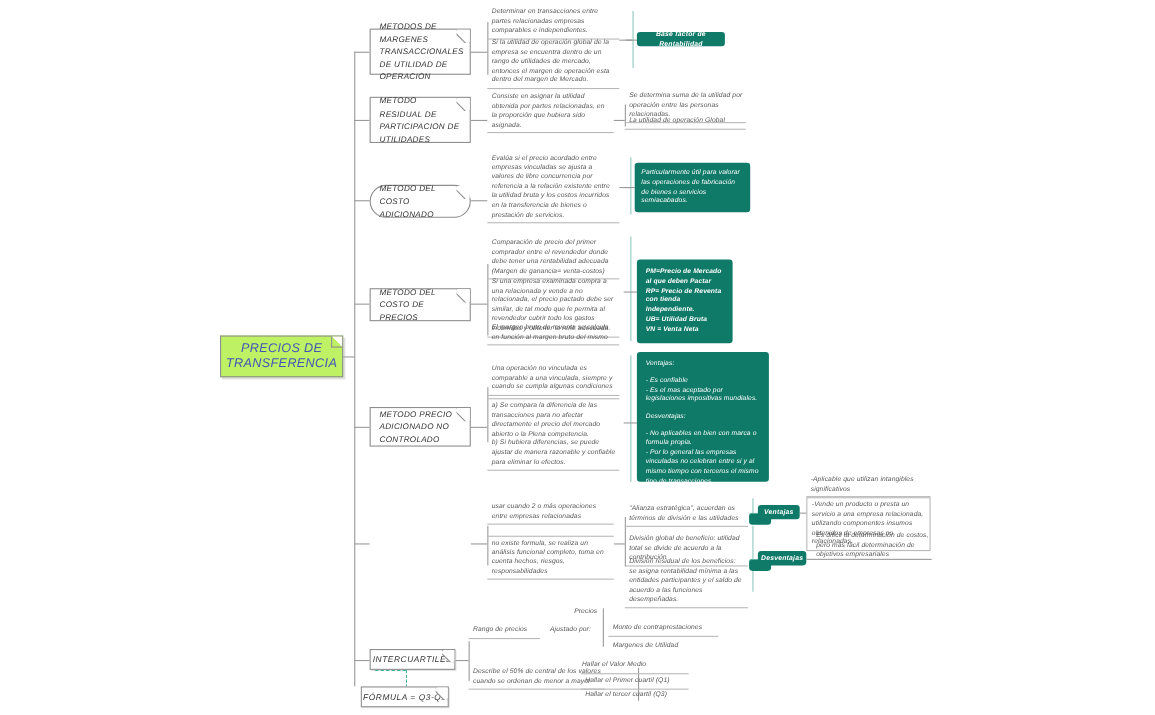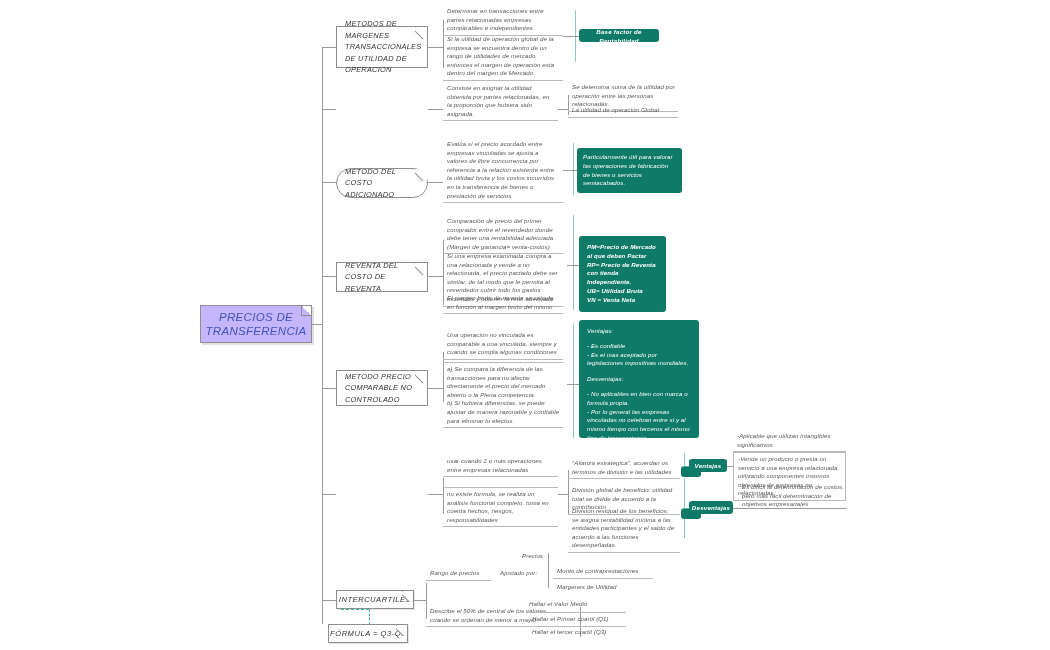--- a/index.html
+++ b/index.html
@@ -16,21 +16,21 @@
   
   .hline{position:absolute;height:0;border-top:1px solid #9a9a9a;}
   .vline{position:absolute;width:0;border-left:1px solid #9a9a9a;}
   .hline.teal{border-top:1px solid #5bb3a4;}
   .vline.brk{border-left:1px solid #8fc9bf;}
   .dash{position:absolute;border-left:1px dashed #3fb3a0;width:0;}
   .dashh{position:absolute;border-top:1px dashed #3fb3a0;height:0;}
 
   
   .root{
-    border:1px solid #8e8e8e;background:#c4b5fd;
+    border:1px solid #8e8e8e;background:#bef264;
     color:#4356b8;text-align:center;
     font-size:11.5px;line-height:14px;letter-spacing:.3px;
     display:flex;align-items:center;justify-content:center;
     box-shadow:2px 2px 0 0 rgba(0,0,0,.12);
   }
   .root .fold{position:absolute;top:0;right:0;width:9px;height:9px;
     background:linear-gradient(225deg,#ffffff 50%, transparent 50%);
     border-left:1px solid #8e8e8e;border-bottom:1px solid #8e8e8e;}
 
   
@@ -101,20 +101,24 @@
   <div class="abs txt ul" style="left:443px;top:33px;width:120px;">Si la utilidad de operación global de la empresa se encuentra dentro de un rango de utilidades de mercado, entonces el margen de operación esta dentro del margen de Mercado.</div>
 
   <div class="hline" style="left:563px;top:36px;width:12px;"></div>
   <div class="vline brk" style="left:575px;top:10px;height:52px;"></div>
   <div class="hline" style="left:569px;top:36px;width:10px;"></div>
   <div class="abs badge" style="left:579px;top:29px;width:80px;height:13px;">
     <span>Base factor de Rentabilidad</span>
   </div>
 
   <div class="hline" style="left:322px;top:109px;width:14px;"></div>
+  <div class="abs method" style="left:336px;top:88px;width:92px;height:42px;">
+    <span class="foldwrap"></span>
+    <span>METODO RESIDUAL DE PARTICIPACION DE UTILIDADES</span>
+  </div>
   <div class="hline" style="left:428px;top:109px;width:15px;"></div>
   <div class="abs txt ul" style="left:443px;top:82px;width:115px;">Consiste en asignar la utilidad obtenida por partes relacionadas, en la proporción que hubiera sido asignada.</div>
   <div class="hline" style="left:558px;top:109px;width:10px;"></div>
   <div class="vline" style="left:568px;top:95px;height:20px;"></div>
   <div class="abs txt ul" style="left:568px;top:81px;width:110px;">Se determina suma de la utilidad por operación entre las personas relacionadas.</div>
   <div class="abs txt ul" style="left:568px;top:104px;width:110px;">La utilidad de operación Global</div>
 
   <div class="hline" style="left:322px;top:182px;width:14px;"></div>
   <div class="abs method" style="left:336px;top:168px;width:92px;height:30px;border-radius:15px;">
     <span class="foldwrap"></span>
@@ -125,41 +129,41 @@
   <div class="hline" style="left:563px;top:170px;width:10px;"></div>
   <div class="vline brk" style="left:573px;top:143px;height:52px;"></div>
   <div class="hline" style="left:567px;top:170px;width:10px;"></div>
   <div class="abs teal" style="left:577px;top:148px;width:105px;">
     <span>Particularmente útil para valorar las operaciones de fabricación de bienes o servicios semiacabados.</span>
   </div>
 
   <div class="hline" style="left:322px;top:276px;width:14px;"></div>
   <div class="abs method" style="left:336px;top:262px;width:92px;height:30px;">
     <span class="foldwrap"></span>
-    <span>REVENTA DEL COSTO DE REVENTA</span>
+    <span>METODO DEL COSTO DE PRECIOS</span>
   </div>
   <div class="hline" style="left:428px;top:276px;width:15px;"></div>
   <div class="vline" style="left:443px;top:240px;height:65px;"></div>
   <div class="abs txt ul" style="left:443px;top:215px;width:120px;">Comparación de precio del primer  comprador entre el revendedor donde debe tener una rentabilidad adecuada (Margen de ganancia= venta-costos)</div>
   <div class="abs txt ul" style="left:443px;top:250px;width:120px;">Si una empresa examinada compra  a una relacionada y vende a no relacionada, el precio pactado debe ser similar, de tal modo que le permita al revendedor cubrir todo los gastos incurridos y obtener la rent. adecuada.</div>
   <div class="abs txt ul" style="left:443px;top:292px;width:120px;">El margen bruto de reventa se calcula en función al margen bruto del mismo</div>
 
   <div class="vline brk" style="left:573px;top:215px;height:95px;"></div>
   <div class="hline" style="left:567px;top:265px;width:12px;"></div>
   <div class="abs teal pad" style="left:579px;top:236px;width:87px;">
     <div style="font-weight:bold;">PM=Precio de Mercado al que deben Pactar</div>
     <div style="font-weight:bold;">RP= Precio de Reventa con tienda Independiente.</div>
     <div style="font-weight:bold;">UB= Utilidad Bruta</div>
     <div style="font-weight:bold;">VN = Venta Neta</div>
   </div>
 
   <div class="hline" style="left:322px;top:388px;width:14px;"></div>
   <div class="abs method" style="left:336px;top:370px;width:92px;height:36px;">
     <span class="foldwrap"></span>
-    <span>METODO PRECIO COMPARABLE NO CONTROLADO</span>
+    <span>METODO PRECIO ADICIONADO NO CONTROLADO</span>
   </div>
   <div class="hline" style="left:428px;top:388px;width:15px;"></div>
   <div class="vline" style="left:443px;top:352px;height:50px;"></div>
   <div class="abs txt ul" style="left:443px;top:329px;width:120px;">Una operación no vinculada es comparable a una vinculada, siempre y cuando se cumpla algunas condiciones</div>
   <div class="abs txt ul" style="left:443px;top:362px;width:120px;border-top:1px solid #b9b9b9;white-space:pre-line;">a) Se compara la diferencia de las transacciones para no afectar directamente el precio del mercado abierto o la Plena competencia.
 b) Si hubiera diferencias, se puede ajustar de manera razonable y confiable para eliminar lo efectos.</div>
 
   <div class="vline brk" style="left:573px;top:323px;height:115px;"></div>
   <div class="hline" style="left:567px;top:384px;width:12px;"></div>
   <div class="abs teal pad" style="left:579px;top:320px;width:120px;height:118px;">

